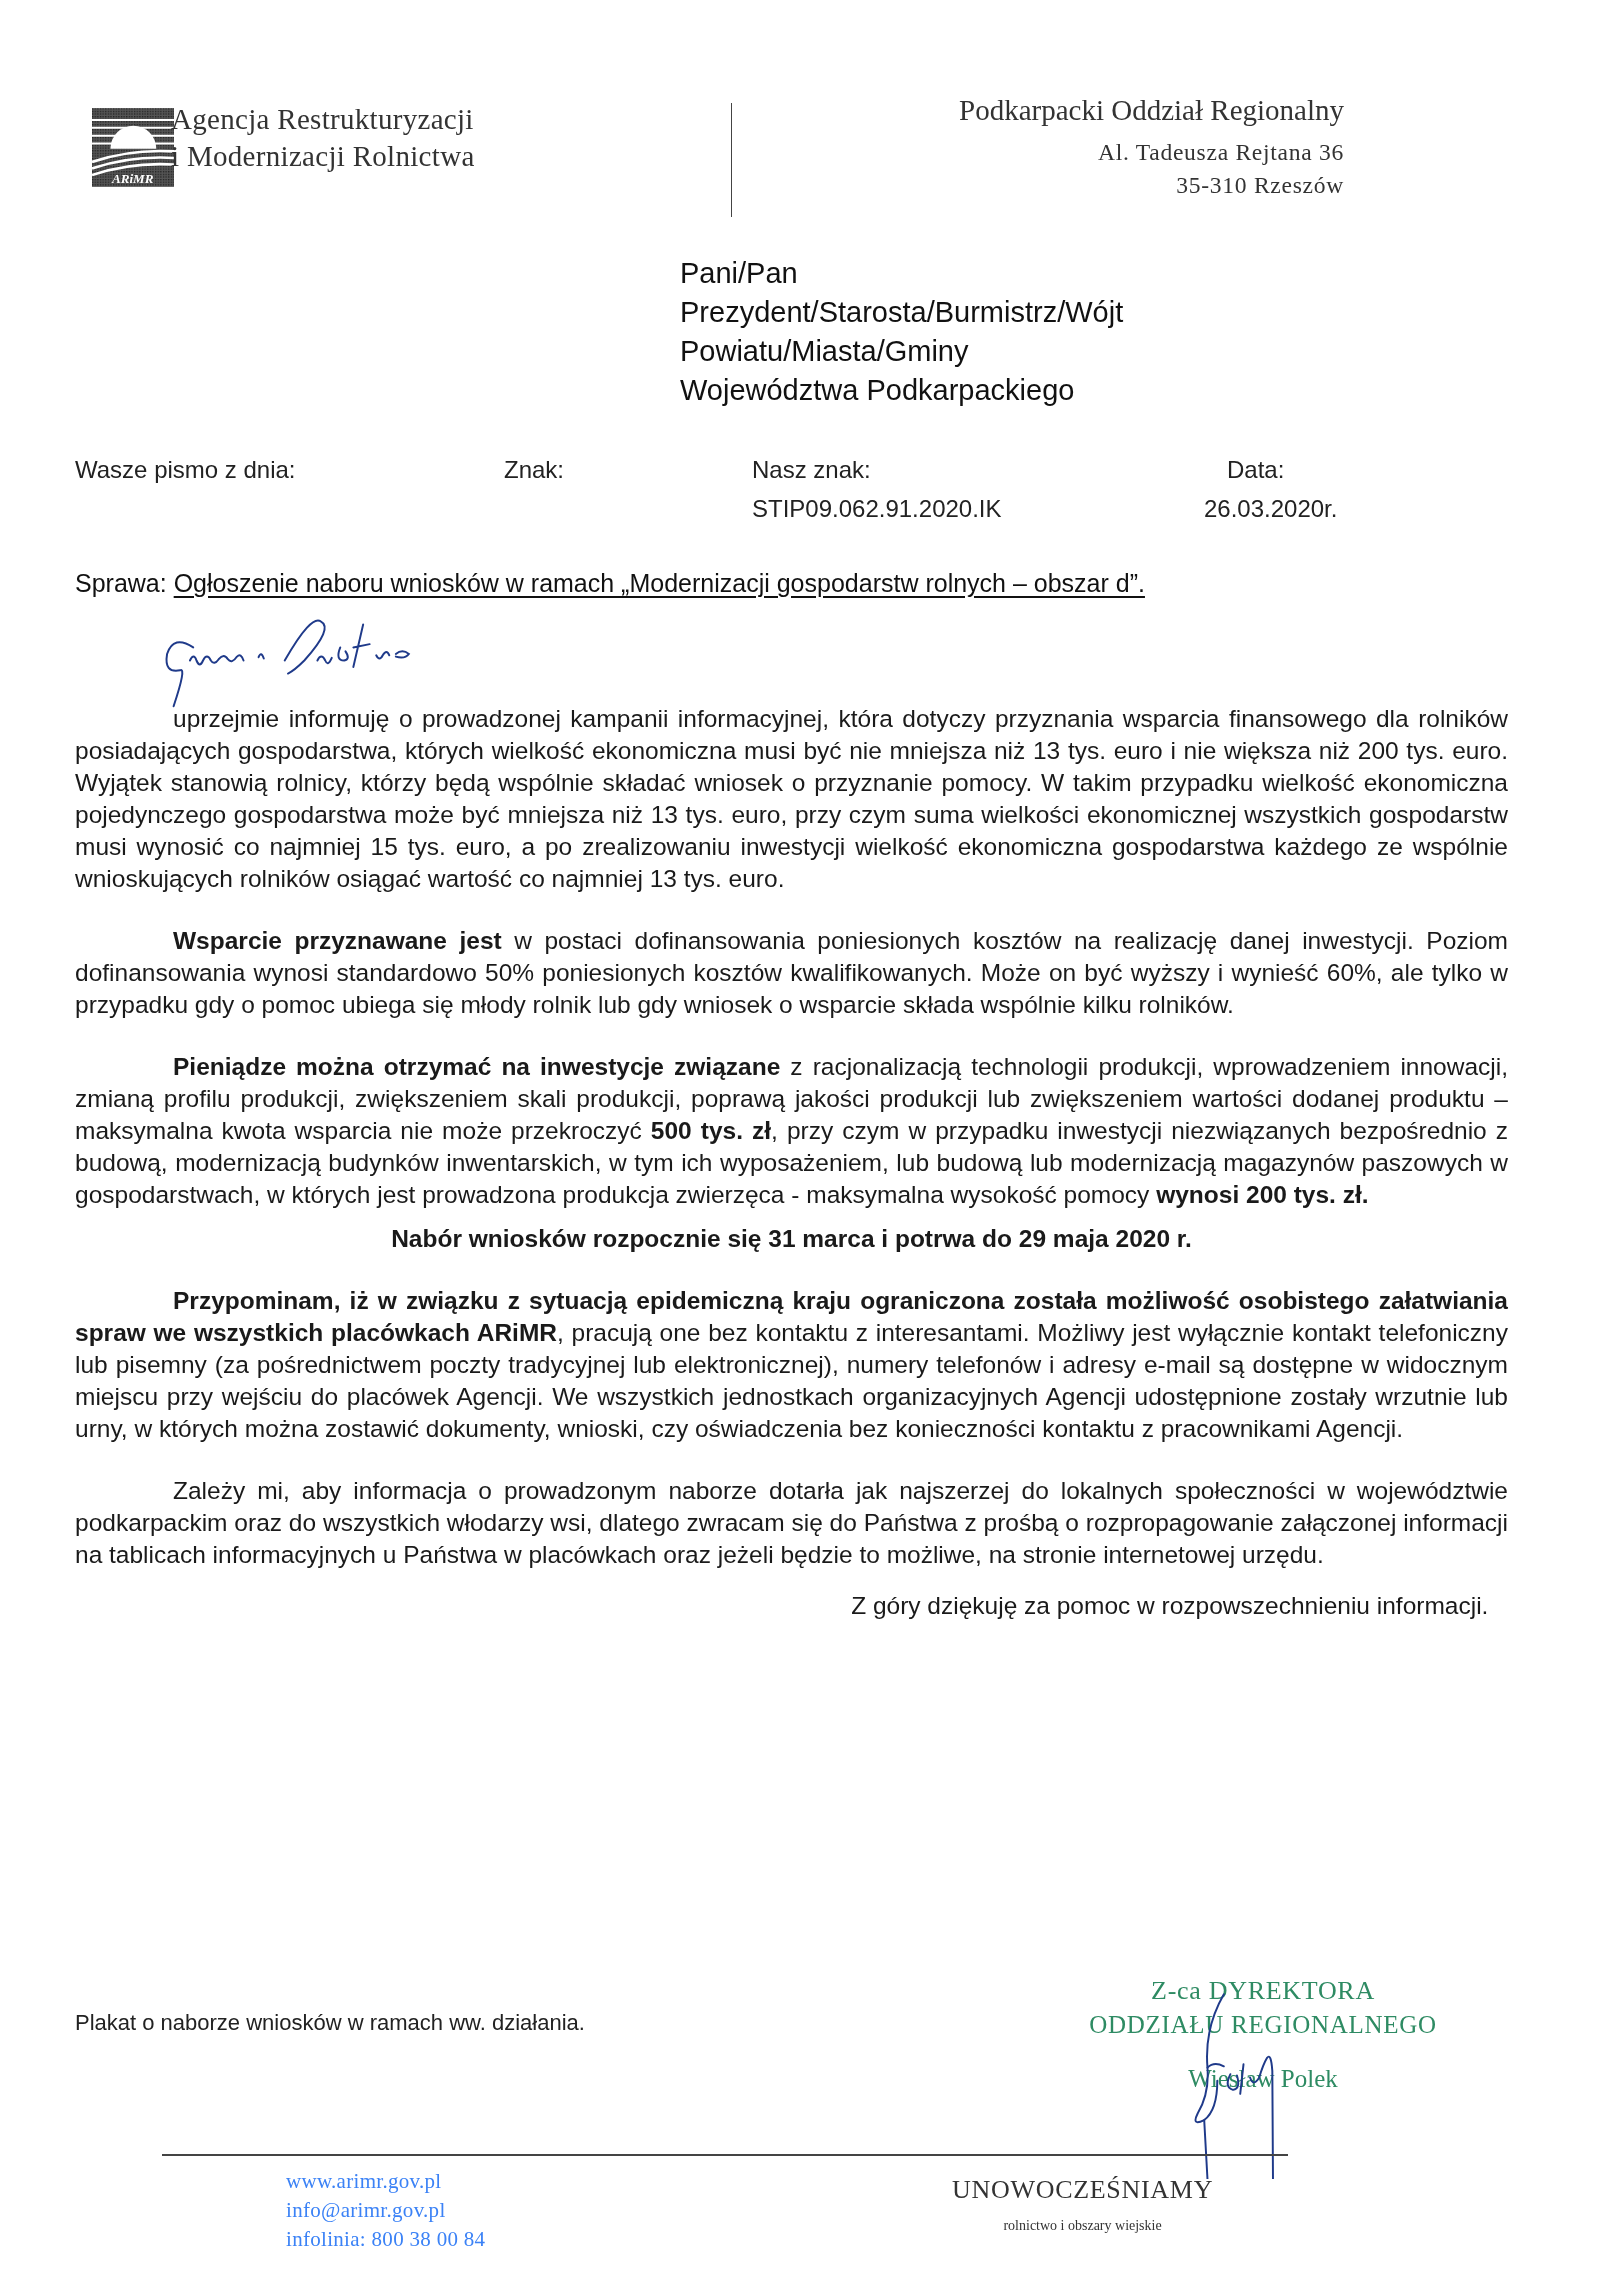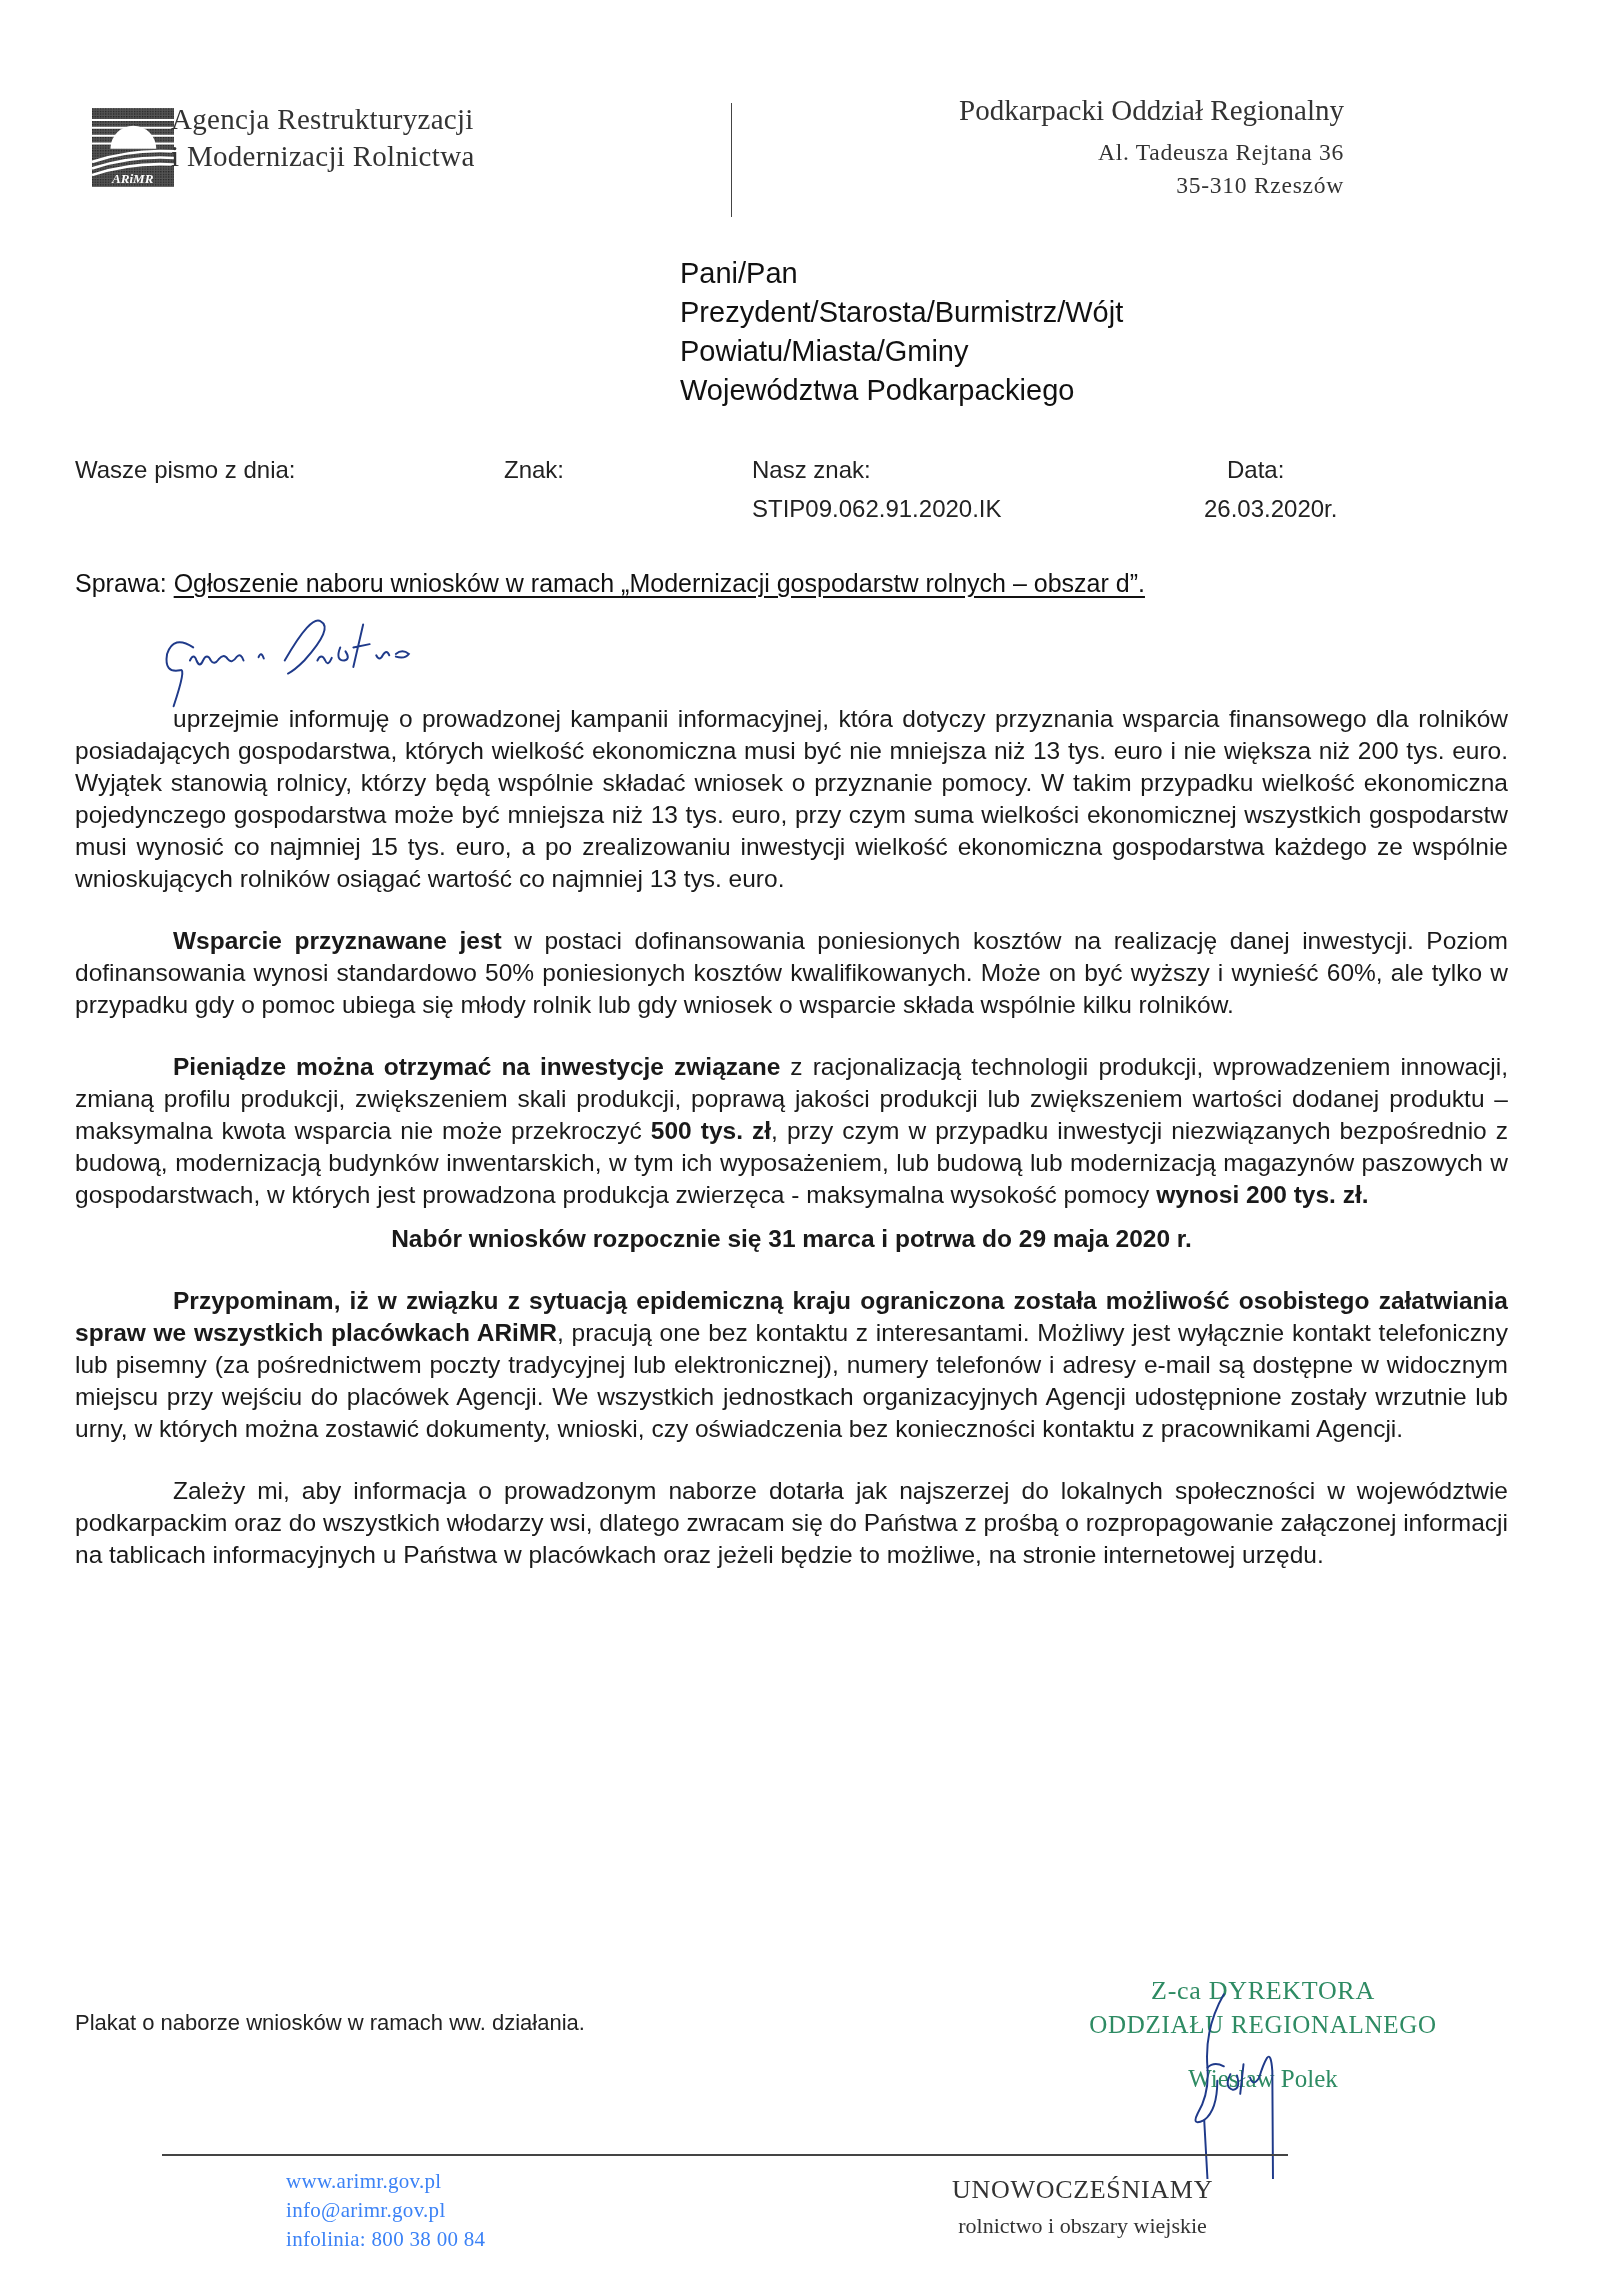--- a/index.html
+++ b/index.html
@@ -52,21 +52,21 @@
   #stamp .l1 { font-size: 26px; line-height: 34px; letter-spacing: 0.7px; }
   #stamp .l2 { font-size: 25px; line-height: 34px; letter-spacing: 0.7px; }
   #stamp .l3 { font-size: 25px; line-height: 34px; margin-top: 19.6px; }
   #director-sign { left: 1178px; top: 1989px; width: 131px; height: 190px; }
 
   
   #footer-line { left: 162px; top: 2154px; width: 1126px; height: 2px; background: #444; }
   #footer-contact { left: 238px; top: 2167px; font-size: 21px; line-height: 29px; color: #3b82f6; letter-spacing: 0.3px; margin-left: 48px; }
   #footer-slogan { left: 952px; top: 2173px; text-align: center; color: #333; }
   #footer-slogan .big { font-size: 26px; line-height: 34px; letter-spacing: 0.7px; }
-  #footer-slogan .small { font-size: 22px; line-height: 29px; margin-top: 3.9px; }
+  #footer-slogan .small { font-size: 14px; line-height: 29px; margin-top: 3.9px; }
 </style>
 </head>
 <body>
 
 <div id="logo" class="abs">
   <svg width="82" height="79" viewBox="0 0 125 120">
     <defs>
       <pattern id="hatch" width="4" height="4" patternUnits="userSpaceOnUse">
         <rect width="4" height="4" fill="#555"></rect>
         <rect width="2" height="2" fill="#222"></rect>
@@ -142,20 +142,21 @@
 
   <p class="gap"><span class="b">Pieniądze można otrzymać na inwestycje związane</span><span> z racjonalizacją technologii produkcji, wprowadzeniem innowacji, zmianą profilu produkcji, zwiększeniem skali produkcji, poprawą jakości produkcji lub zwiększeniem wartości dodanej produktu – maksymalna kwota wsparcia nie może przekroczyć </span><span class="b">500 tys. zł</span><span>, przy czym w przypadku inwestycji niezwiązanych bezpośrednio z budową, modernizacją budynków inwentarskich, w tym ich wyposażeniem, lub budową lub modernizacją magazynów paszowych w gospodarstwach, w których jest prowadzona produkcja zwierzęca - maksymalna wysokość pomocy </span><span class="b">wynosi 200 tys. zł.</span></p>
 
   <p class="center b">Nabór wniosków rozpocznie się 31 marca i potrwa do 29 maja 2020 r.</p>
 
 
   <p class="gap"><span class="b">Przypominam, iż w związku z sytuacją epidemiczną kraju ograniczona została możliwość osobistego załatwiania spraw we wszystkich placówkach ARiMR</span><span>, pracują one bez kontaktu z interesantami. Możliwy jest wyłącznie kontakt telefoniczny lub pisemny (za pośrednictwem poczty tradycyjnej lub elektronicznej), numery telefonów i adresy e-mail są dostępne w widocznym miejscu przy wejściu do placówek Agencji. We wszystkich jednostkach organizacyjnych Agencji udostępnione zostały wrzutnie lub urny, w których można zostawić dokumenty, wnioski, czy oświadczenia bez konieczności kontaktu z pracownikami Agencji.</span></p>
 
   <p class="gap">Zależy mi, aby informacja o prowadzonym naborze dotarła jak najszerzej do lokalnych społeczności w województwie podkarpackim oraz do wszystkich włodarzy wsi, dlatego zwracam się do Państwa z prośbą o rozpropagowanie załączonej informacji na tablicach informacyjnych u Państwa w placówkach oraz jeżeli będzie to możliwe, na stronie internetowej urzędu.</p>
 
+  <p class="closing">Z góry dziękuję za pomoc w rozpowszechnieniu informacji.</p>
 </div>
 
 <div id="attachment" class="abs sans">
   <div>Plakat o naborze wniosków w ramach ww. działania.</div>
 </div>
 
 <div id="stamp" class="abs serif">
   <div class="l1">Z-ca DYREKTORA</div>
   <div class="l2">ODDZIAŁU REGIONALNEGO</div>
   <div class="l3">Wiesław Polek</div>

